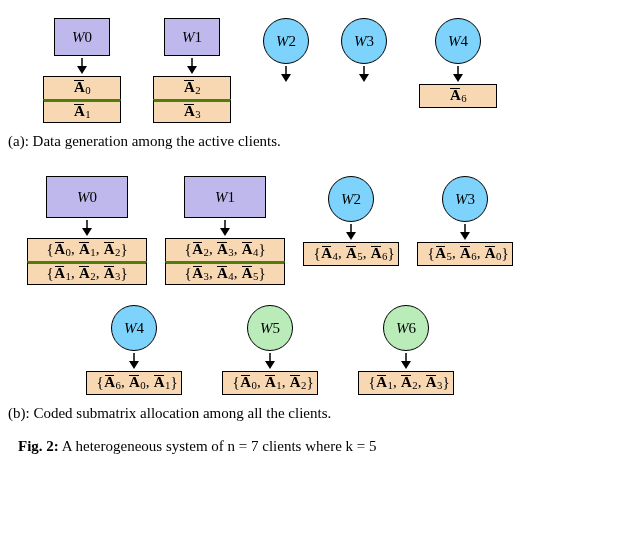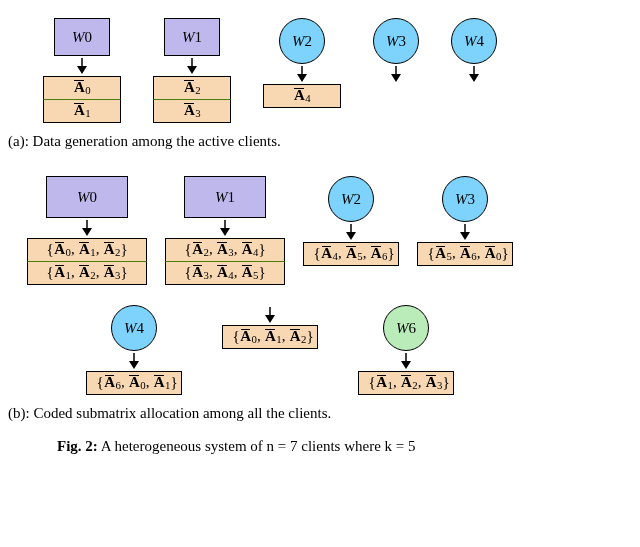--- a/index.html
+++ b/index.html
@@ -73,32 +73,32 @@
     justify-content: center;
     font-size: 15px;
     white-space: nowrap;
     padding: 0 6px;
     box-sizing: border-box;
   }
   .db-a   { width: 78px; height: 24px; }  
   .db-b-s { width: 96px;  height: 24px; padding-left: 12px; } 
   .db-b-m { width: 120px; height: 24px; } 
   .stack { display: flex; flex-direction: column; }
-  .stack > .data-box + .data-box { border-top: 1px solid #4d7c0f; margin-top: -1px; }
+  .stack > .data-box + .data-box { border-top: 3px solid #4d7c0f; margin-top: -1px; }
 
   .caption {
     font-size: 15px;
     margin-top: 10px;
   }
   .figcap {
     margin-top: 16px;
     font-size: 15px;
     padding: 0 10px;
   }
-  .figcap b { font-weight: bold; margin-left: 39px; }
+  .figcap b { font-weight: bold; }
 
   
   .math-i { font-style: italic; }
   .abar { font-weight: bold; position: relative; display: inline-block; padding: 0 0.5px; }
   .abar::before {
     content: "";
     position: absolute;
     left: 1px; right: 1px; top: 0.5px;
     height: 1px;
     background: #000;
@@ -152,25 +152,20 @@
       <div class="unit">
         <div class="worker-circle circle-purple">
           <span><span class="math-i">W</span><span>2</span></span>
         </div>
         <div class="arrow">
           <svg width="14" height="16">
             <line x1="7" y1="0" x2="7" y2="9" stroke="#000" stroke-width="1.5"></line>
             <polygon points="2,8 12,8 7,16" fill="#000"></polygon>
           </svg>
         </div>
-        <div class="stack">
-          <div class="data-box db-a">
-            <span><span class="abar">A</span><span class="sub">4</span></span>
-          </div>
-        </div>
       </div>
       <div class="unit">
         <div class="worker-circle circle-purple">
           <span><span class="math-i">W</span><span>3</span></span>
         </div>
         <div class="arrow">
           <svg width="14" height="16">
             <line x1="7" y1="0" x2="7" y2="9" stroke="#000" stroke-width="1.5"></line>
             <polygon points="2,8 12,8 7,16" fill="#000"></polygon>
           </svg>
@@ -178,20 +173,25 @@
       </div>
       <div class="unit">
         <div class="worker-circle circle-purple">
           <span><span class="math-i">W</span><span>4</span></span>
         </div>
         <div class="arrow">
           <svg width="14" height="16">
             <line x1="7" y1="0" x2="7" y2="9" stroke="#000" stroke-width="1.5"></line>
             <polygon points="2,8 12,8 7,16" fill="#000"></polygon>
           </svg>
+        </div>
+        <div class="stack">
+          <div class="data-box db-a">
+            <span><span class="abar">A</span><span class="sub">6</span></span>
+          </div>
         </div>
       </div>
     </div>
   <div class="caption">(a): Data generation among the active clients.</div>
 
   <div class="row figB-row1" id="figB1">
       <div class="unit">
         <div class="worker-rect big">
           <span><span class="math-i">W</span><span>0</span></span>
         </div>
@@ -273,20 +273,23 @@
             <polygon points="2,8 12,8 7,16" fill="#000"></polygon>
           </svg>
         </div>
         <div class="stack">
           <div class="data-box db-b-s">
             <span>{<span class="abar">A</span><span class="sub">6</span>, <span class="abar">A</span><span class="sub">0</span>, <span class="abar">A</span><span class="sub">1</span>}</span>
           </div>
         </div>
       </div>
       <div class="unit">
+        <div class="worker-circle circle-green">
+          <span><span class="math-i">W</span><span>5</span></span>
+        </div>
         <div class="arrow">
           <svg width="14" height="16">
             <line x1="7" y1="0" x2="7" y2="9" stroke="#000" stroke-width="1.5"></line>
             <polygon points="2,8 12,8 7,16" fill="#000"></polygon>
           </svg>
         </div>
         <div class="stack">
           <div class="data-box db-b-s">
             <span>{<span class="abar">A</span><span class="sub">0</span>, <span class="abar">A</span><span class="sub">1</span>, <span class="abar">A</span><span class="sub">2</span>}</span>
           </div>

